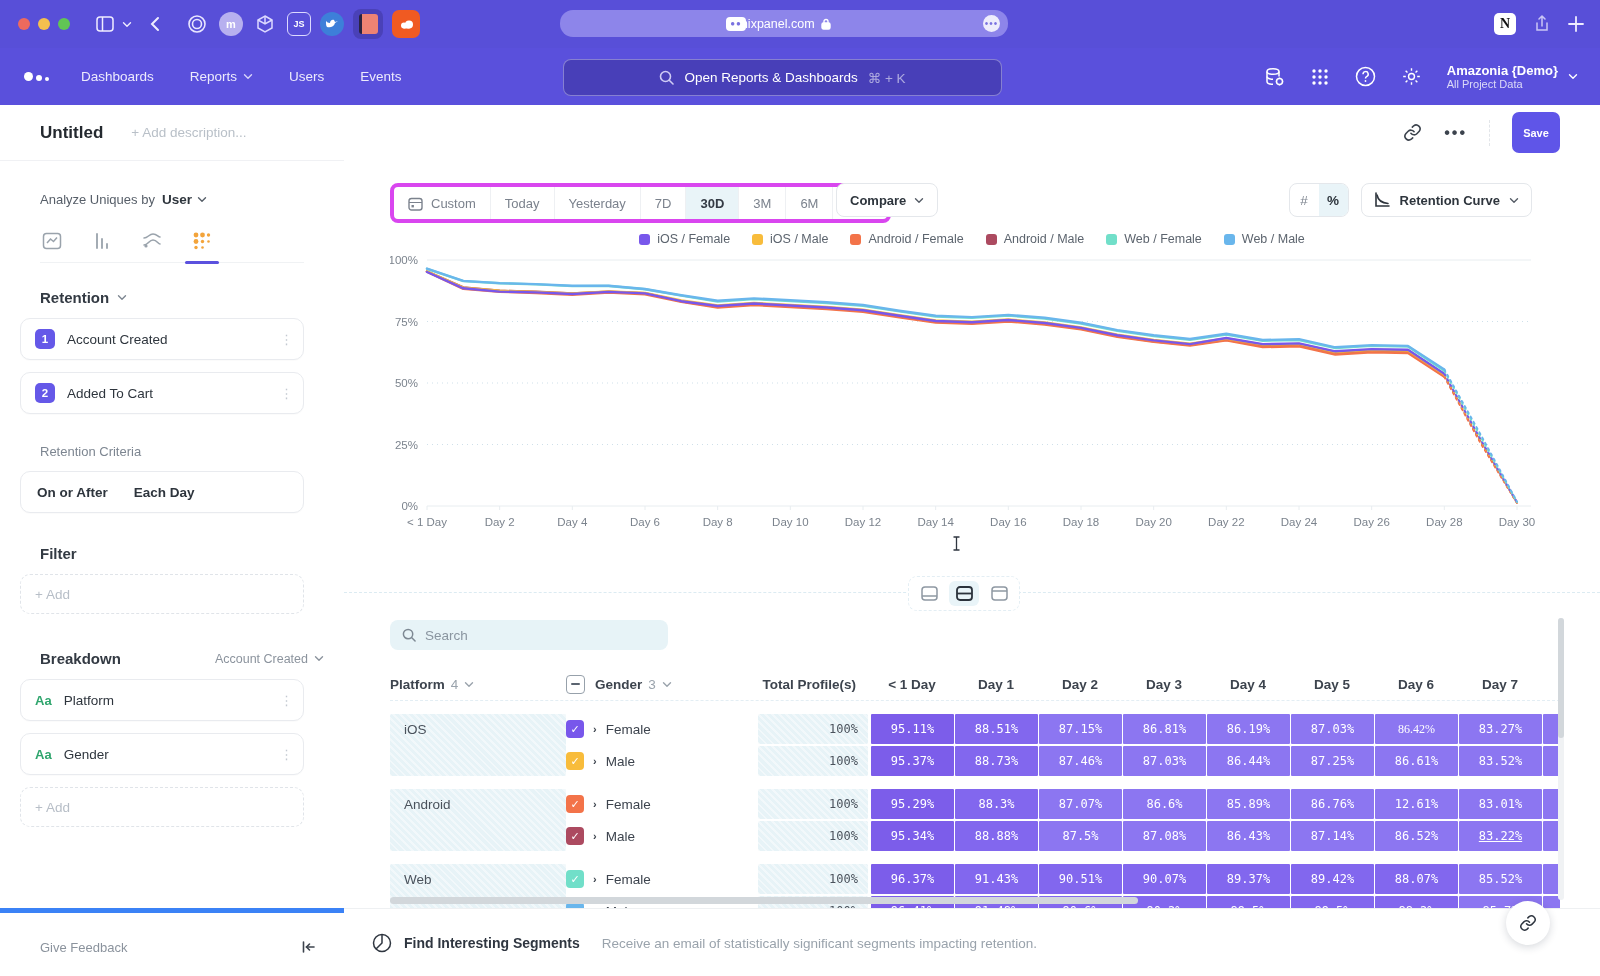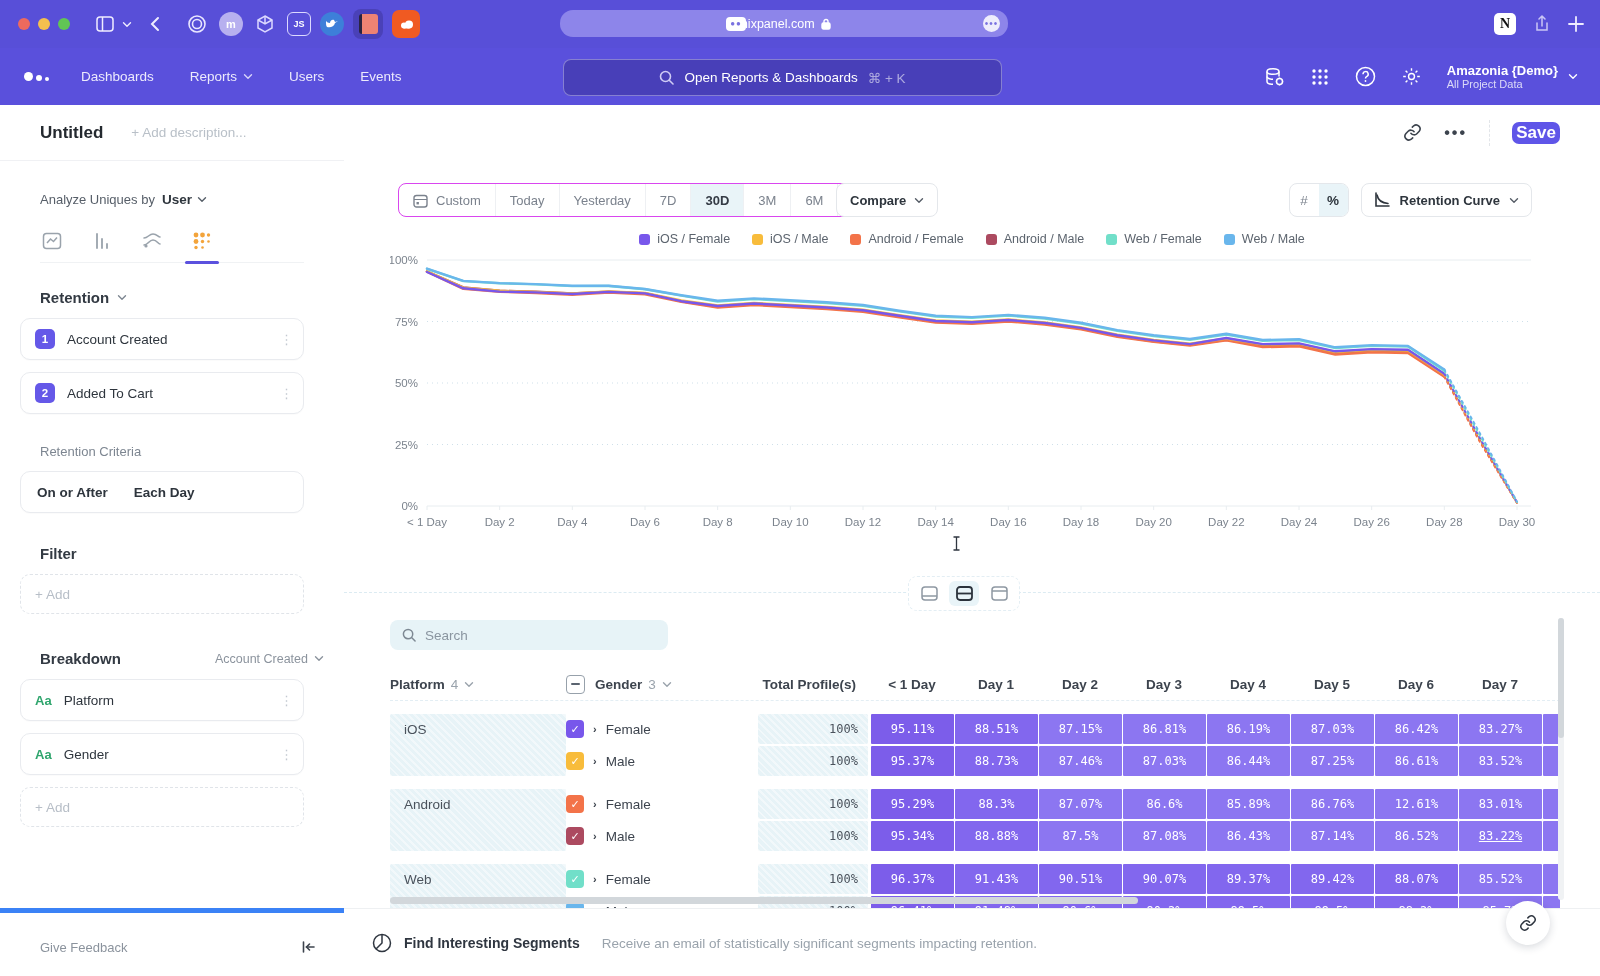--- a/index.html
+++ b/index.html
@@ -41,21 +41,21 @@
   #project .pscope{font-size:11px;color:rgba(255,255,255,.78);line-height:13px}
 
   
   #page-header{position:absolute;left:0;top:105px;width:1600px;height:55px;background:#fff;border-bottom:1px solid #f0f1f4;
                display:flex;align-items:center}
   #report-title{margin-left:40px;font-size:17px;font-weight:bold;color:#24292f}
   #report-desc{margin-left:28px;font-size:13.5px;color:#b9c0c8}
   #header-right{position:absolute;right:40px;display:flex;align-items:center;gap:22px}
   .hicon{color:#3c434d}
   .vdots{height:26px;border-left:1px dashed #e2e5e9}
-  #save-btn{width:48px;height:22px;border-radius:7px;background:#5f55e8;color:#fff;font-size:17px;font-weight:bold;
+  #save-btn{width:48px;height:41px;border-radius:7px;background:#5f55e8;color:#fff;font-size:11px;font-weight:bold;
             display:flex;align-items:center;justify-content:center}
 
   
   #sidebar{position:absolute;left:0;top:176px;width:344px;height:748px;border-right:1px solid #ededf1;background:#fff}
   #analyze-row{margin:16px 0 0 40px;display:flex;align-items:center;font-size:13px;color:#565e68}
   #analyze-row b{margin-left:7px;color:#2e353d;font-size:13.5px}
   #side-tabs{display:flex;gap:26px;margin:22px 0 0 40px;padding-bottom:9px;border-bottom:1px solid #f0f2f4;width:264px}
   .stab{position:relative;width:24px;height:24px;display:flex;align-items:center;justify-content:center;color:#9aa3ac}
   .stab.active{color:#f3a43b}
   .stab.active::after{content:"";position:absolute;left:-5px;bottom:-11px;width:34px;height:3px;border-radius:2px;background:#5b51de}
@@ -77,21 +77,21 @@
   #bd-head{display:flex;align-items:center}
   #bd-scope{margin-left:auto;display:flex;align-items:center;gap:6px;font-size:12.5px;color:#8b939d;font-weight:normal}
 
   #sidebar-footer{position:absolute;left:0;top:908px;width:344px;height:68px;border-top:5px solid #3b82f6;border-right:1px solid #ededf1;
                   background:#fff;display:flex;align-items:center}
   #give-feedback{margin-left:40px;font-size:13px;color:#8b939d}
   #collapse-btn{margin-left:auto;margin-right:28px;color:#3c434d}
 
   
   #main{position:absolute;left:344px;top:160px;width:1256px;height:748px;background:#fff;overflow:hidden}
-  #ranges{position:absolute;left:54px;top:23px;height:32px;display:flex;border:1px solid #d946ef;border-radius:8px;overflow:hidden;background:#fff}
+  #ranges{position:absolute;left:46px;top:23px;height:32px;display:flex;border:4px solid #d946ef;border-radius:8px;overflow:hidden;background:#fff}
   .rng{padding:0 14px;display:flex;align-items:center;font-size:13px;color:#7b828d;border-right:1px solid #eef0f3;gap:8px}
   .rng:last-child{border-right:none}
   .rng.sel{background:#e9f4f8;color:#343b45;font-weight:bold}
   #compare-btn{position:absolute;left:492px;top:23px;height:32px;border:1px solid #e4e7eb;border-radius:8px;background:#fff;
                display:flex;align-items:center;gap:8px;padding:0 13px;font-size:13px;color:#2e353d;font-weight:bold}
   #right-controls{position:absolute;right:68px;top:23px;display:flex;align-items:center;gap:12px}
   #unit-toggle{height:32px;border:1px solid #e4e7eb;border-radius:8px;display:flex;overflow:hidden;background:#fff}
   #unit-toggle .u{width:29px;display:flex;align-items:center;justify-content:center;font-size:13.5px;color:#7b828d}
   #unit-toggle .u.sel{background:#e9f4f8;color:#2e353d;font-weight:bold}
   #view-dd{height:32px;border:1px solid #e4e7eb;border-radius:8px;background:#fff;display:flex;align-items:center;gap:9px;
@@ -649,21 +649,21 @@
               <span class="gexp">›</span>
               <span class="glabel">Female</span>
             </div>
             <div class="totcell">100%</div>
             <div class="dcell" style="background: rgb(124, 93, 234);">95.11%</div>
             <div class="dcell" style="background: rgb(130, 103, 238);">88.51%</div>
             <div class="dcell" style="background: rgb(140, 118, 241);">87.15%</div>
             <div class="dcell" style="background: rgb(140, 118, 241);">86.81%</div>
             <div class="dcell" style="background: rgb(140, 118, 241);">86.19%</div>
             <div class="dcell" style="background: rgb(140, 118, 241);">87.03%</div>
-            <div class="dcell" style="background: rgb(140, 118, 241);">86.42%</div>
+            <div class="dcell" style="background: rgb(140, 118, 241); font-family: Liberation Serif, serif;">86.42%</div>
             <div class="dcell" style="background: rgb(140, 118, 241);">83.27%</div>
             <div class="dcell" style="background: rgb(140, 118, 241);">81.3%</div>
             <div class="gcell">
               <span class="cbox" style="background: rgb(248, 188, 59);">✓</span>
               <span class="gexp">›</span>
               <span class="glabel">Male</span>
             </div>
             <div class="totcell">100%</div>
             <div class="dcell" style="background: rgb(124, 93, 234);">95.37%</div>
             <div class="dcell" style="background: rgb(130, 103, 238);">88.73%</div>

